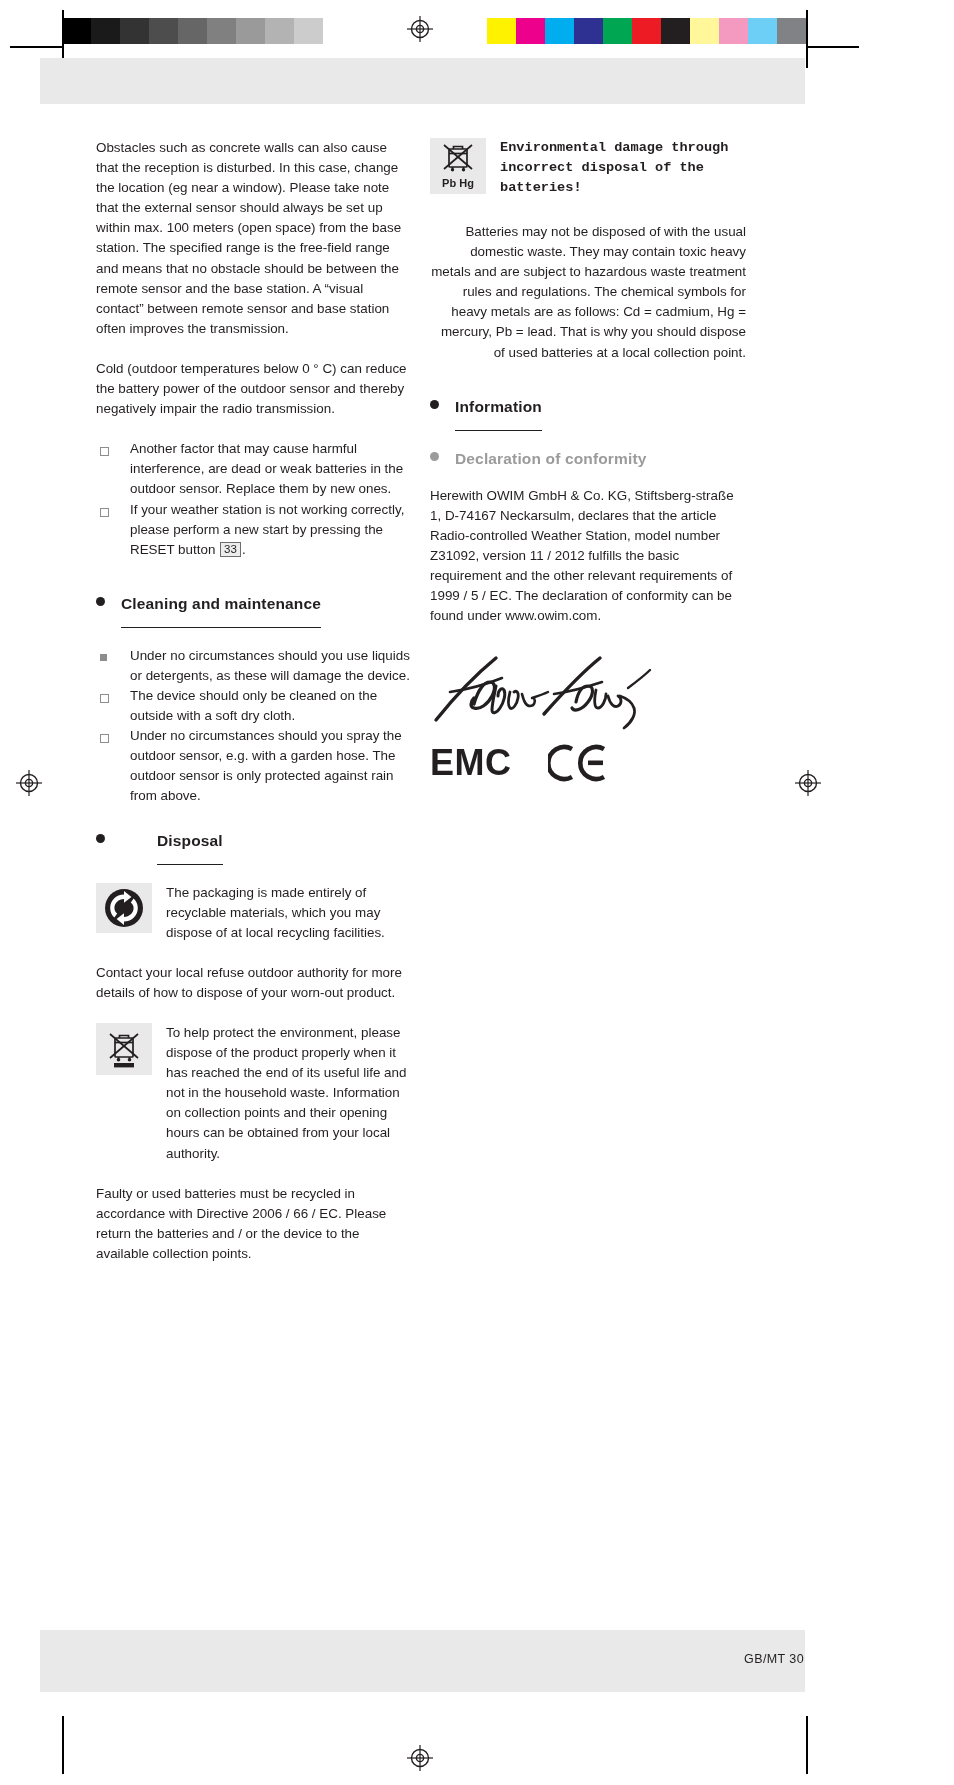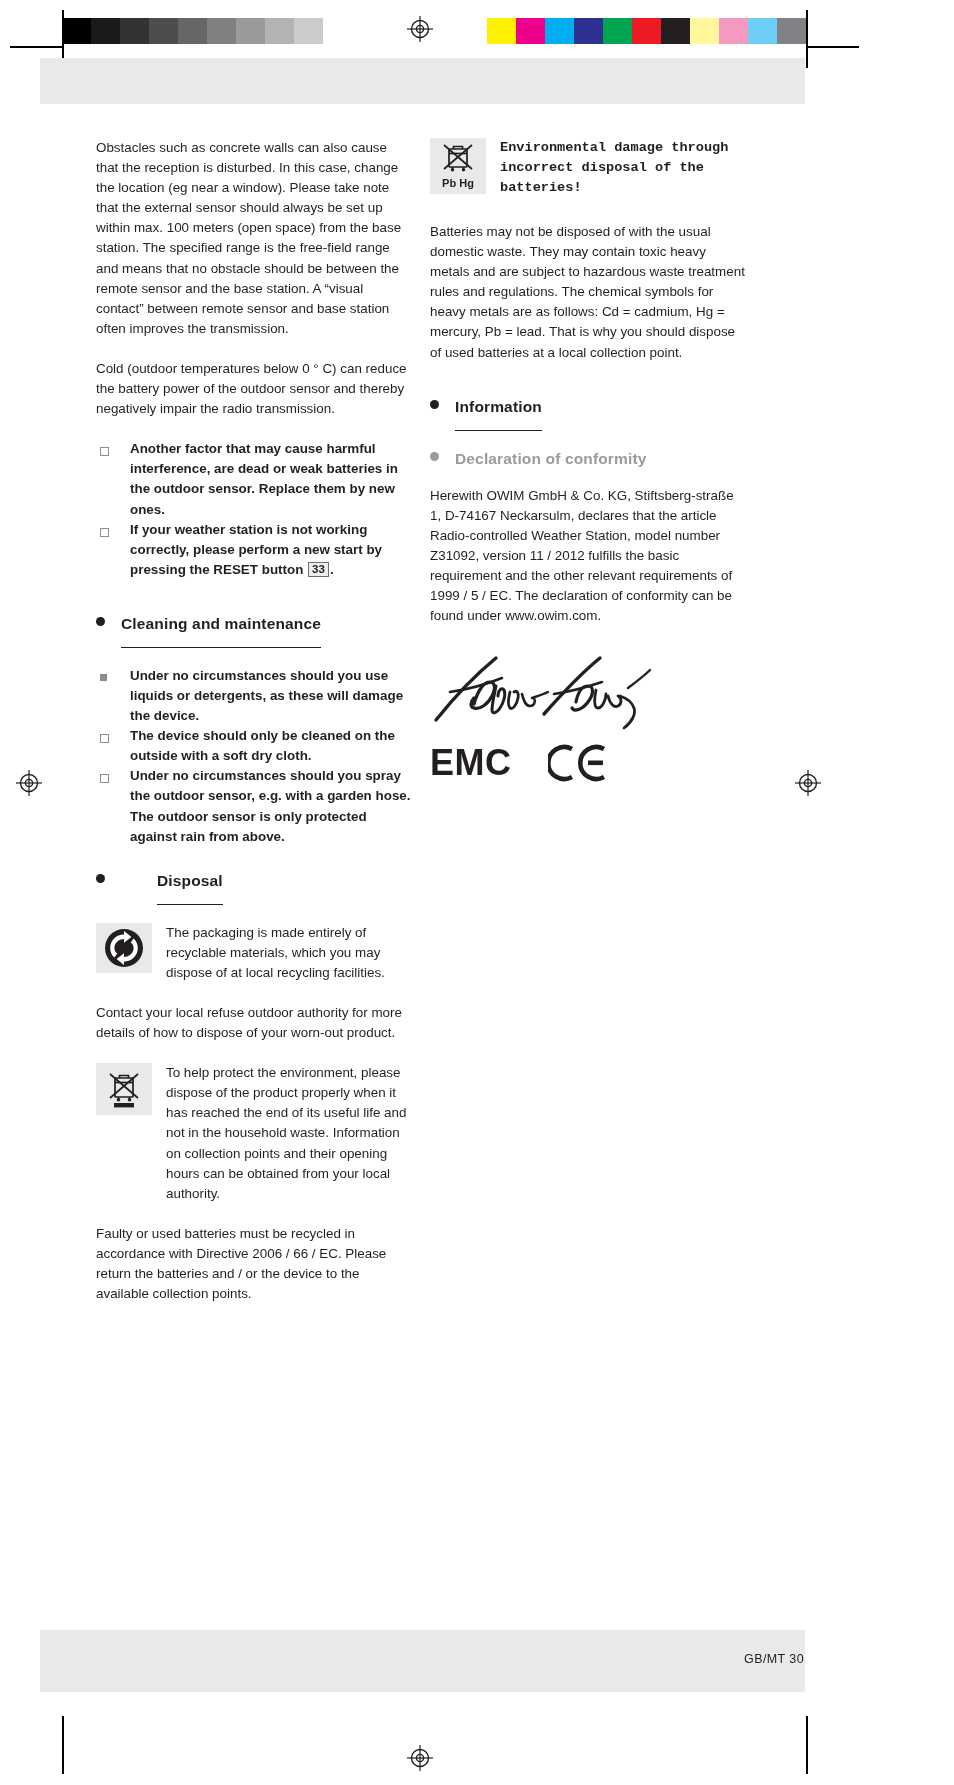--- a/index.html
+++ b/index.html
@@ -112,21 +112,20 @@
     border-bottom: none;
     padding-bottom: 0;
   }
   .heading.sub { margin: 18px 0 18px 0; }
 
   
   ul.blist {
     margin: 0 0 18px 0;
     padding: 0;
     list-style: none;
-    font-weight: bold;
   }
   ul.blist li {
     display: flex;
     margin: 0 0 0 0;
   }
   ul.blist li .marker {
     flex: 0 0 auto;
     width: 34px;
     position: relative;
     top: 8px;
@@ -399,21 +398,21 @@
             <line x1="34" y1="5" x2="6" y2="29"></line>
           </g>
           <circle cx="14.5" cy="29.8" r="1.7" fill="#231f20"></circle>
           <circle cx="25.5" cy="29.8" r="1.7" fill="#231f20"></circle>
         </svg>
         <span class="pbhg">Pb Hg</span>
       </span>
       <span class="icotext">Environmental damage through incorrect disposal of the batteries!</span>
     </div>
 
-    <p class="body" style="margin-top:24px;">Batteries may not be disposed of with the usual domestic waste. They may contain toxic heavy metals and are subject to hazardous waste treatment rules and regulations. The chemical symbols for heavy metals are as follows: Cd = cadmium, Hg = mercury, Pb = lead. That is why you should dispose of used batteries at a local collection point.</p>
+    <p class="body" style="margin-top:24px;text-align:right;">Batteries may not be disposed of with the usual domestic waste. They may contain toxic heavy metals and are subject to hazardous waste treatment rules and regulations. The chemical symbols for heavy metals are as follows: Cd = cadmium, Hg = mercury, Pb = lead. That is why you should dispose of used batteries at a local collection point.</p>
 
     <div class="heading" style="margin-top:34px;">
       <span class="dot"></span>
       <span class="htext">Information</span>
     </div>
 
     <div class="heading sub">
       <span class="dot"></span>
       <span class="htext">Declaration of conformity</span>
     </div>

